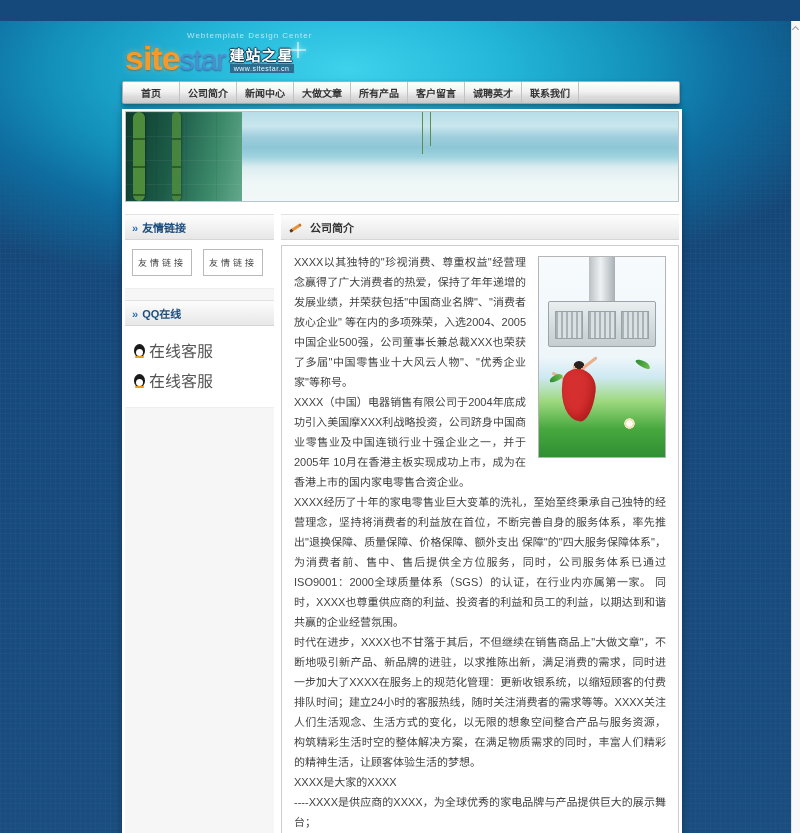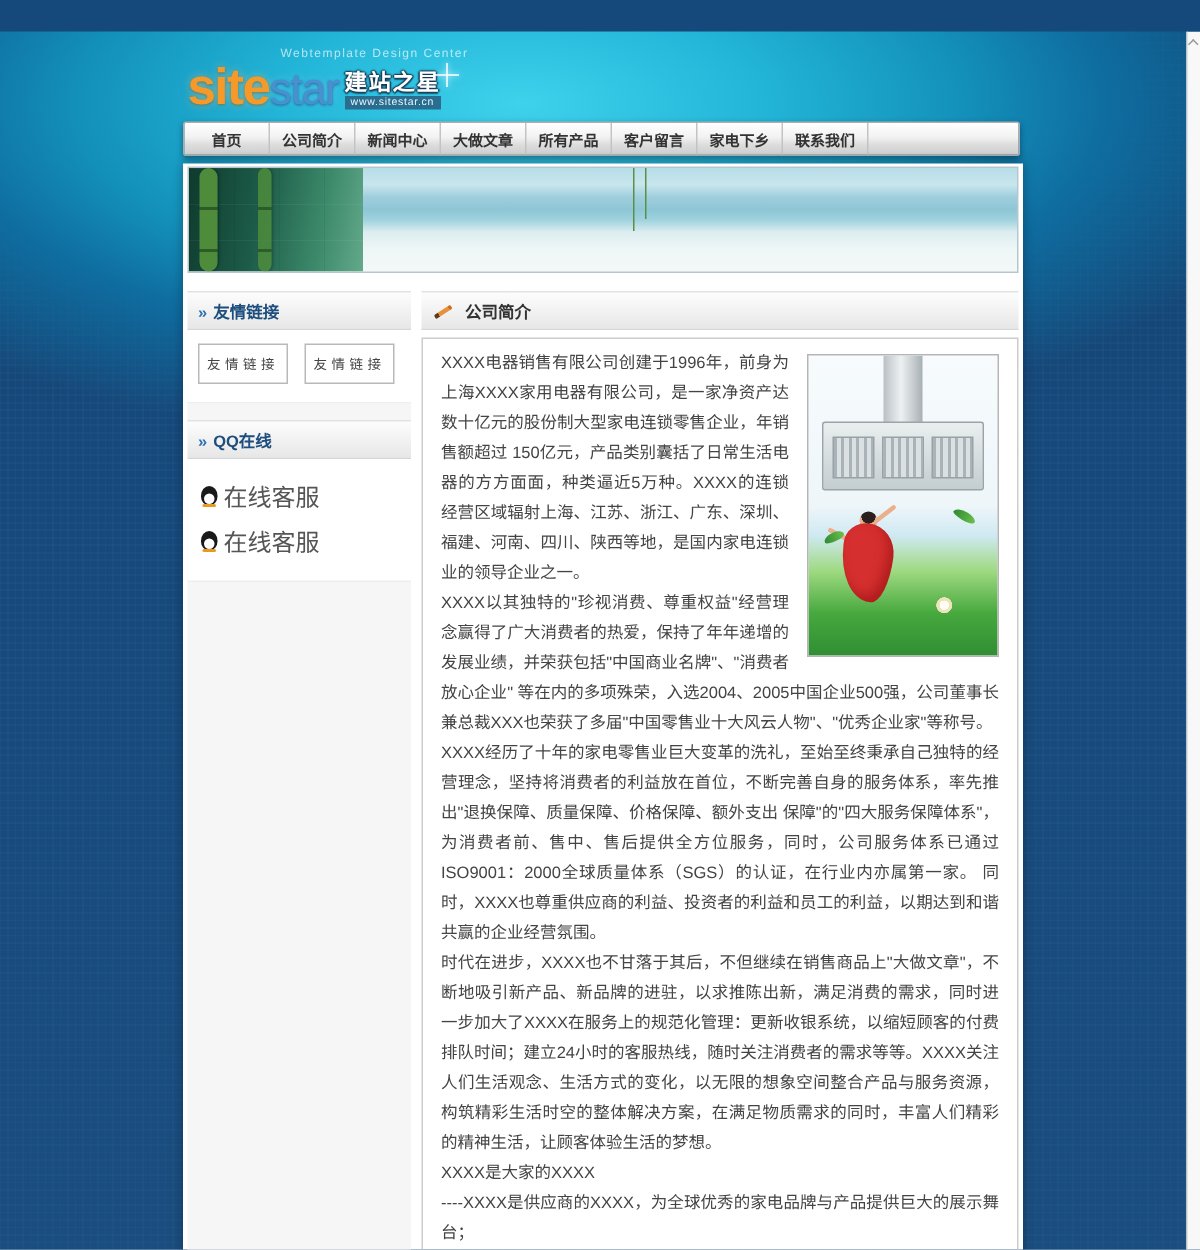--- a/index.html
+++ b/index.html
@@ -141,21 +141,21 @@
     </div>
   </div>
 
   <div class="nav">
     <span class="nav-item">首页</span>
     <span class="nav-item">公司简介</span>
     <span class="nav-item">新闻中心</span>
     <span class="nav-item">大做文章</span>
     <span class="nav-item">所有产品</span>
     <span class="nav-item">客户留言</span>
-    <span class="nav-item">家电下乡</span>
+    <span class="nav-item">诚聘英才</span>
     <span class="nav-item">联系我们</span>
     <span class="nav-filler"></span>
   </div>
 
   <div class="content">
 
     <div class="banner">
 
       <span class="vine" style="left:296px"></span>
       <span class="vine" style="left:304px;height:34px"></span>
@@ -210,22 +210,22 @@
                 <span class="gp"></span>
             </div>
             <span class="dancer-arm a1"></span>
             <span class="dancer-arm a2"></span>
             <div class="dancer-head"></div>
             <div class="dancer-dress"></div>
             <span class="flower"></span>
             <span class="leaf" style="left:10px;top:118px;width:14px;height:6px;transform:rotate(-24deg)"></span>
             <span class="leaf" style="right:14px;top:104px;width:16px;height:6px;transform:rotate(30deg)"></span>
           </div>
-          <p>XXXX电器销售有限公司创建于1996年，前身为上海XXXX家用电器有限公司，是一家净资产达数十亿元的股份制大型家电连锁零售企业，年销售额超过 150亿元，产品类别囊括了日常生活电器的方方面面，种类逼近5万种。XXXX的连锁经营区域辐射上海、江苏、浙江、广东、深圳、福建、河南、四川、陕西等地，是国内家电连锁业的领导企业之一。</p>
           <p>XXXX以其独特的"珍视消费、尊重权益"经营理念赢得了广大消费者的热爱，保持了年年递增的发展业绩，并荣获包括"中国商业名牌"、"消费者放心企业" 等在内的多项殊荣，入选2004、2005中国企业500强，公司董事长兼总裁XXX也荣获了多届"中国零售业十大风云人物"、"优秀企业家"等称号。</p>
+          <p>XXXX（中国）电器销售有限公司于2004年底成功引入美国摩XXX利战略投资，公司跻身中国商业零售业及中国连锁行业十强企业之一，并于2005年 10月在香港主板实现成功上市，成为在香港上市的国内家电零售合资企业。</p>
           <p>XXXX经历了十年的家电零售业巨大变革的洗礼，至始至终秉承自己独特的经营理念，坚持将消费者的利益放在首位，不断完善自身的服务体系，率先推出"退换保障、质量保障、价格保障、额外支出 保障"的"四大服务保障体系"，为消费者前、售中、售后提供全方位服务，同时，公司服务体系已通过 ISO9001：2000全球质量体系（SGS）的认证，在行业内亦属第一家。 同时，XXXX也尊重供应商的利益、投资者的利益和员工的利益，以期达到和谐共赢的企业经营氛围。</p>
           <p>时代在进步，XXXX也不甘落于其后，不但继续在销售商品上"大做文章"，不断地吸引新产品、新品牌的进驻，以求推陈出新，满足消费的需求，同时进一步加大了XXXX在服务上的规范化管理：更新收银系统，以缩短顾客的付费排队时间；建立24小时的客服热线，随时关注消费者的需求等等。XXXX关注人们生活观念、生活方式的变化，以无限的想象空间整合产品与服务资源，构筑精彩生活时空的整体解决方案，在满足物质需求的同时，丰富人们精彩的精神生活，让顾客体验生活的梦想。</p>
           <p>XXXX是大家的XXXX</p>
           <p>----XXXX是供应商的XXXX，为全球优秀的家电品牌与产品提供巨大的展示舞台；</p>
 
         </div>
       </main>
     </div>
 
   </div>

